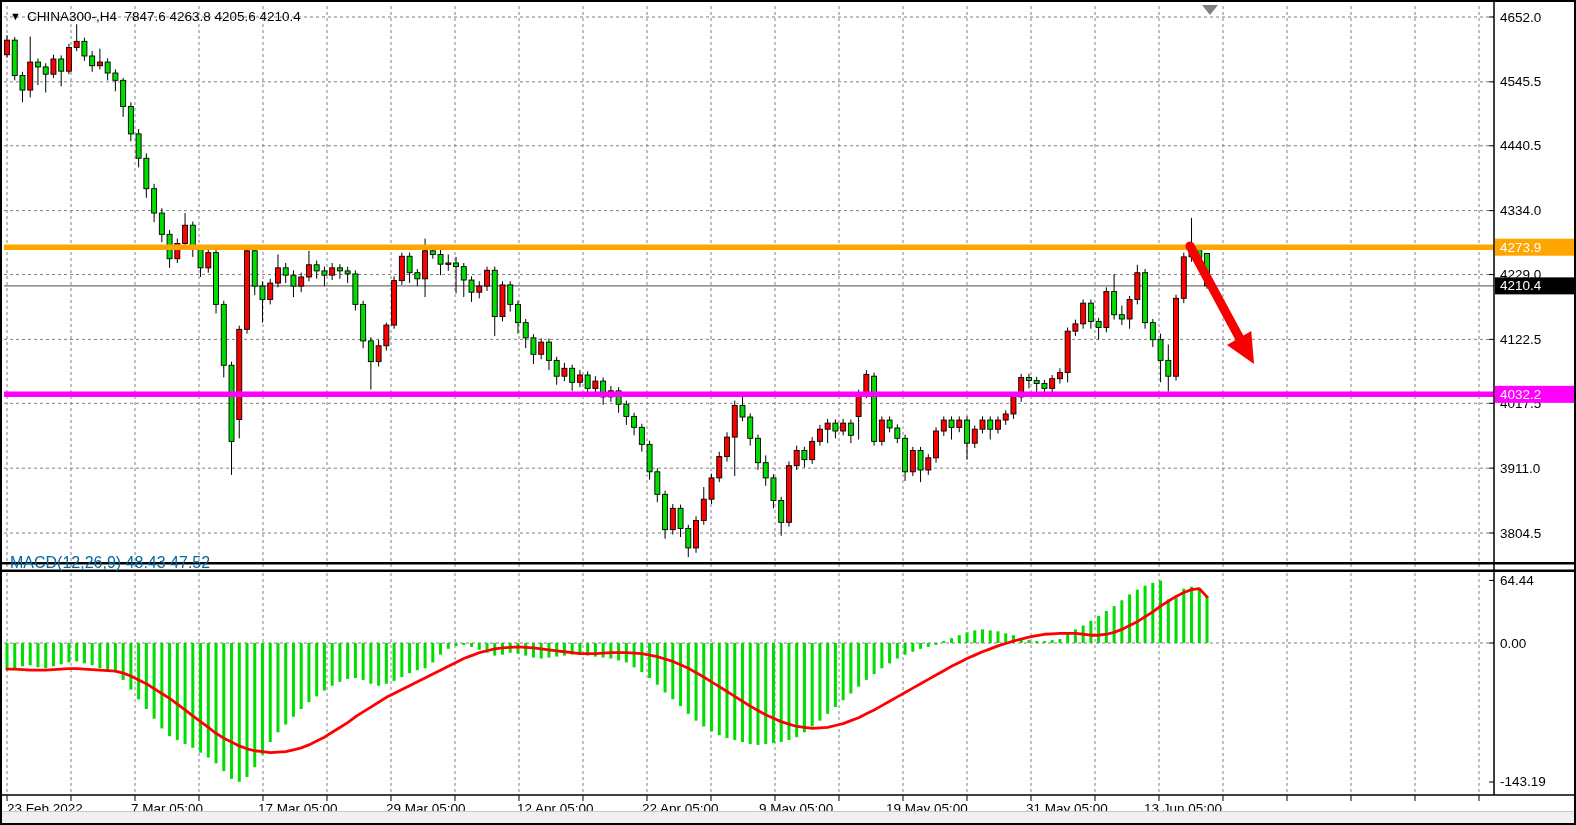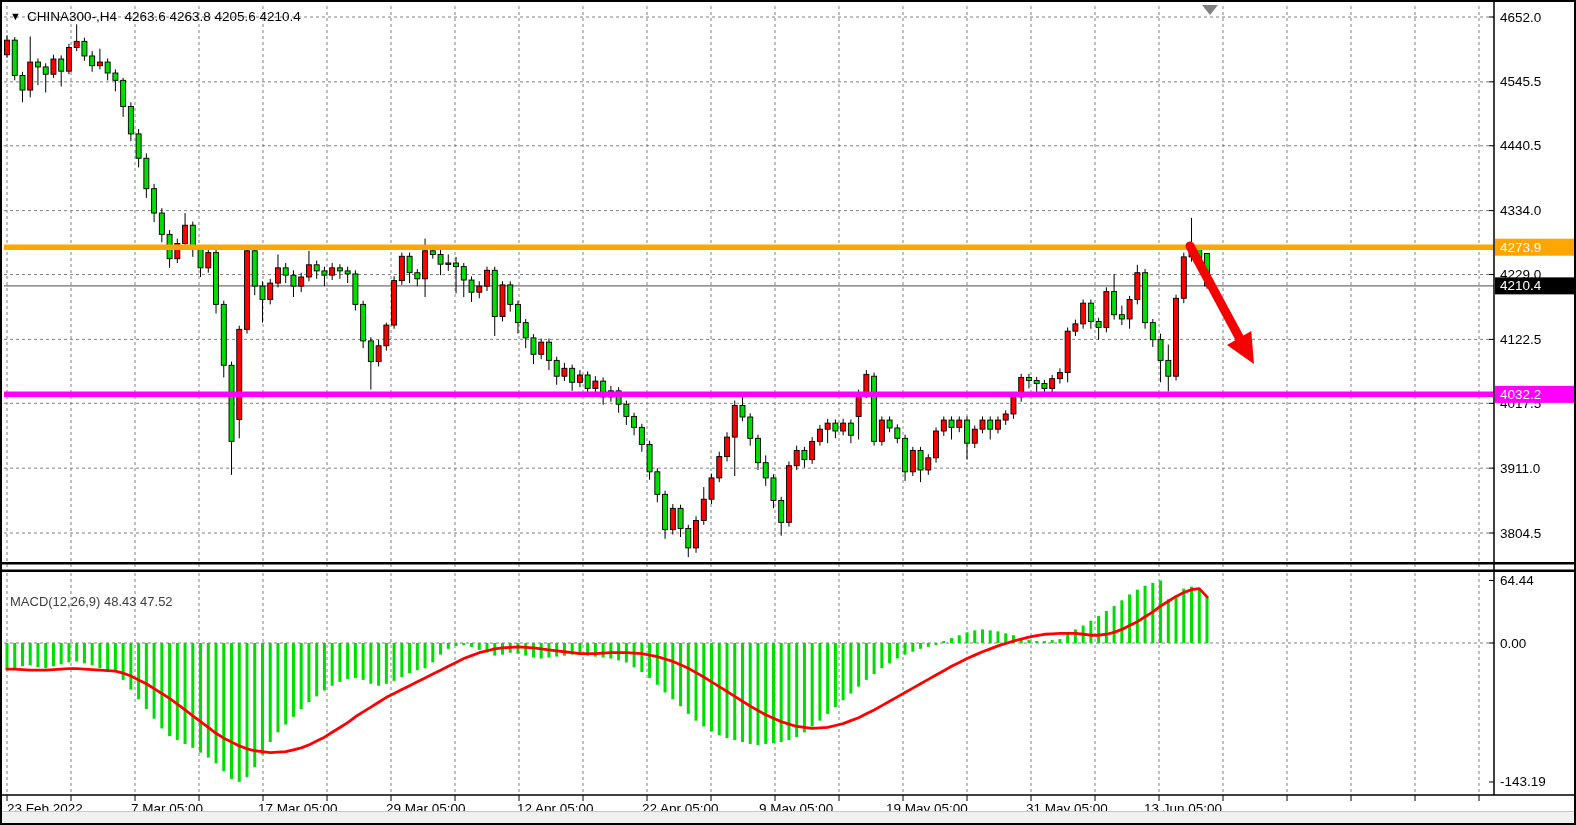--- a/index.html
+++ b/index.html
@@ -8,36 +8,36 @@
     border:2px solid #000;box-sizing:border-box;overflow:hidden;
     font-family:"Liberation Sans", sans-serif;
   }
   .hdr{
     position:absolute;left:8px;top:7px;z-index:30;
     font-size:13.5px;color:#000;display:flex;align-items:center;gap:6px;
     background:transparent;white-space:pre;
   }
   .hdr .tri{font-size:11px;line-height:1;cursor:pointer;}
   .macd-lbl{
-    position:absolute;left:8px;top:592px;z-index:30;
-    font-size:13px;color:#404040;background:transparent;white-space:pre;
+    position:absolute;left:8px;top:552px;z-index:30;
+    font-size:16px;color:#0369a1;background:transparent;white-space:pre;
   }
   svg{position:absolute;left:0;top:0;}
   .statusbar{
     position:absolute;left:0;bottom:0;width:100%;height:11px;
     background:#f0f0f0;border-top:1px solid #c8c8c8;z-index:5;
   }
 </style>
 </head>
 <body>
 
 <div class="screen">
 
   <div class="hdr">
-    <span class="tri">▼</span><span>CHINA300-,H4  4263.6 4263.8 4205.6 4210.4</span>
+    <span class="tri">▼</span><span>CHINA300-,H4  7847.6 4263.8 4205.6 4210.4</span>
   </div>
 
   <div class="macd-lbl">MACD(12,26,9) 48.43 47.52</div>
 
   <svg id="chart-svg" width="1576" height="825" viewBox="0 0 1576 825">
     <g id="g-grid">
         <line x1="2" y1="15" x2="1492" y2="15" stroke="#808080" stroke-width="1" stroke-dasharray="3,3"></line>
         <line x1="2" y1="79.8424778761062" x2="1492" y2="79.8424778761062" stroke="#808080" stroke-width="1" stroke-dasharray="3,3"></line>
         <line x1="2" y1="143.7716814159292" x2="1492" y2="143.7716814159292" stroke="#808080" stroke-width="1" stroke-dasharray="3,3"></line>
         <line x1="2" y1="208.6141592920354" x2="1492" y2="208.6141592920354" stroke="#808080" stroke-width="1" stroke-dasharray="3,3"></line>

